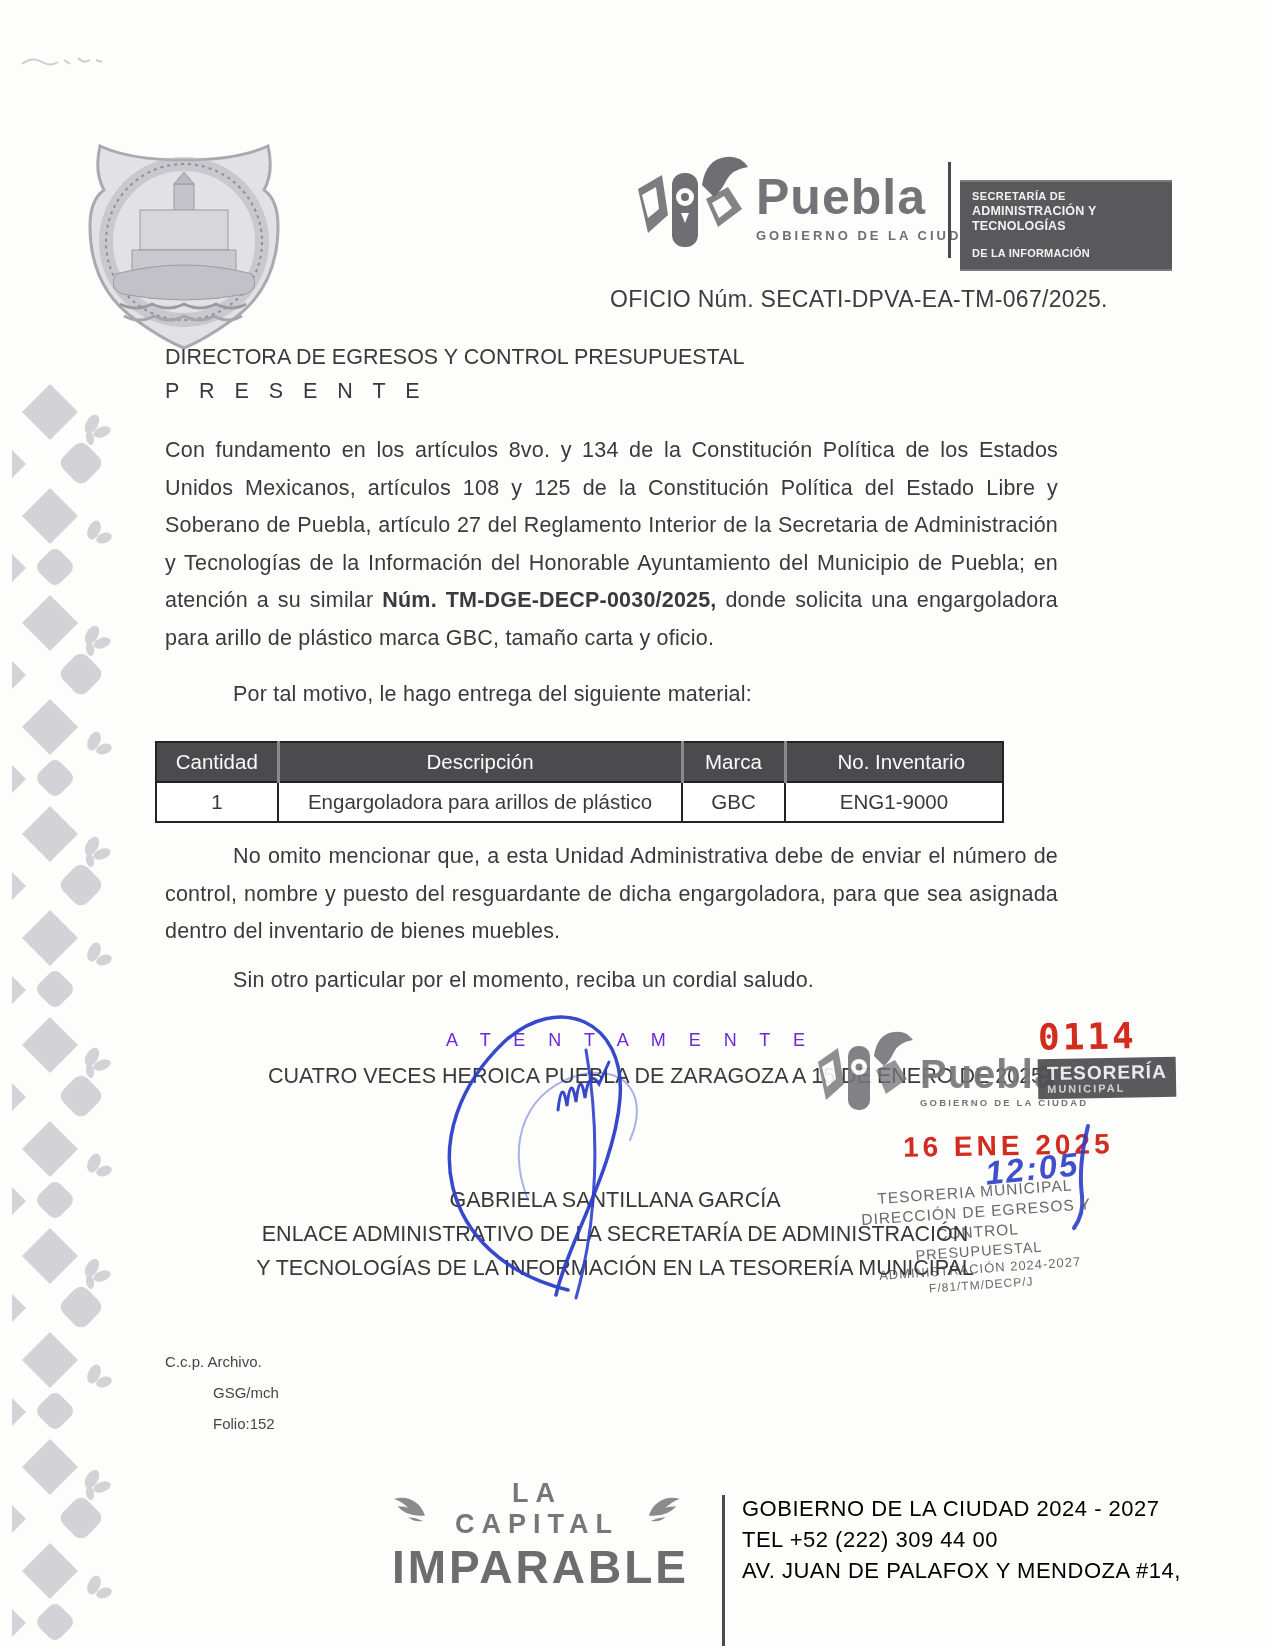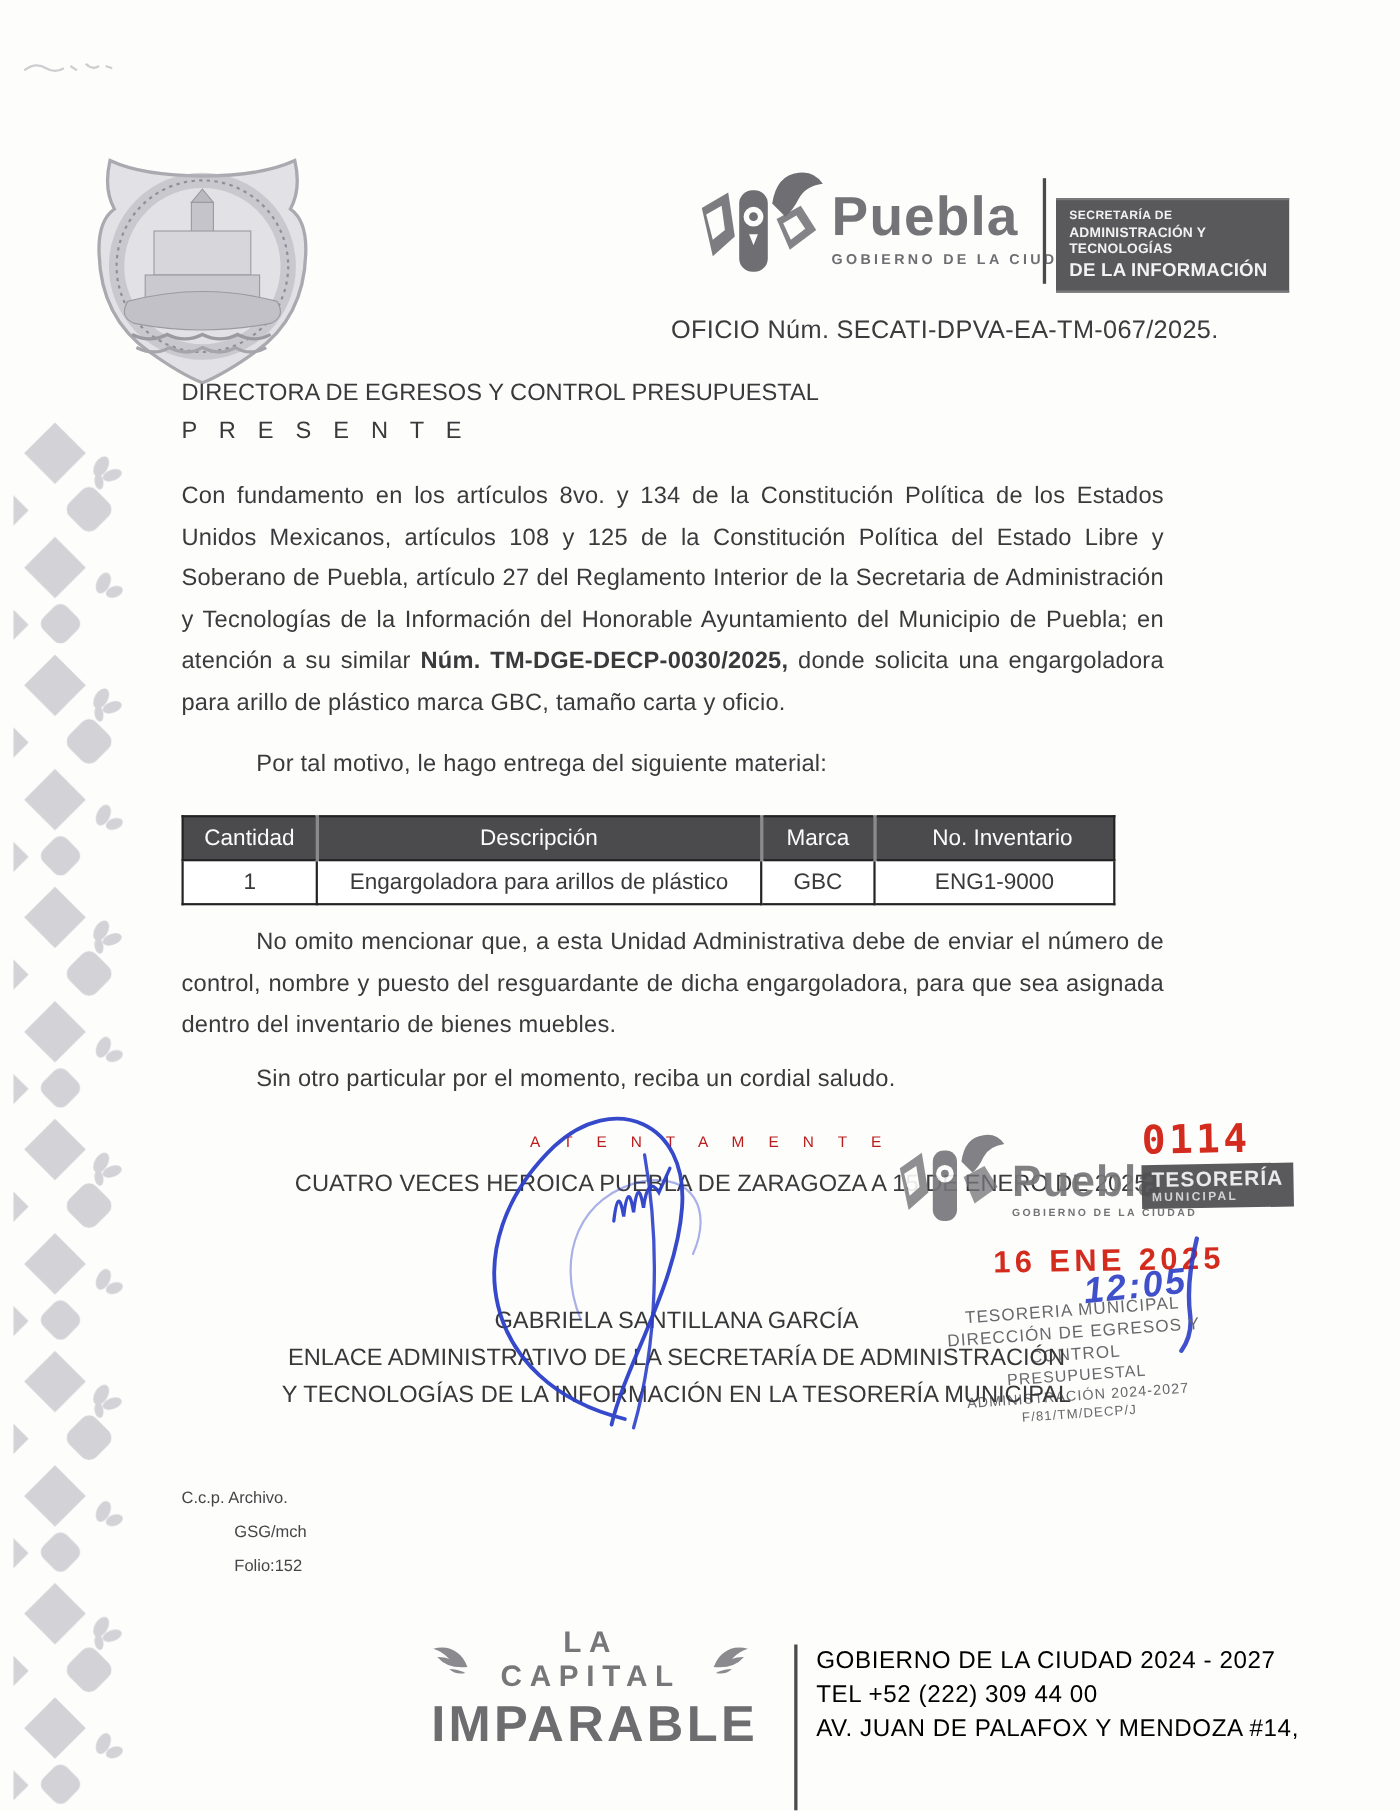--- a/index.html
+++ b/index.html
@@ -11,32 +11,32 @@
 
   
   .brand-word{font-size:50px;font-weight:bold;color:#747478;letter-spacing:1px;}
   .brand-sub{font-size:13px;font-weight:bold;color:#6e6e72;letter-spacing:3px;margin-top:2px;}
   .secr-box{
     background:#59595b;color:#f2f2f2;padding:8px 12px;width:188px;
     font-weight:bold;line-height:1.25;border-top:2px solid #7a7a7c;border-bottom:2px solid #7a7a7c;
   }
   .secr-box .l1{font-size:11px;letter-spacing:.4px;}
   .secr-box .l2{font-size:12.5px;letter-spacing:.2px;}
-  .secr-box .l3{font-size:17px;letter-spacing:.2px;}
+  .secr-box .l3{font-size:11px;letter-spacing:.2px;margin-top:12px;}
   .vbar{width:3px;background:#4a4a4c;}
 
   .oficio{font-size:23px;color:#3c3c3e;letter-spacing:.3px;}
 
   
   .addr{font-size:21.5px;line-height:34px;color:#3a3a3c;}
   .addr .presente{letter-spacing:7px;}
   .para{font-size:21.5px;line-height:37.5px;color:#3a3a3c;letter-spacing:.2px;}
   .just{text-align:justify;}
   .indent{text-indent:68px;}
-  .atent{font-size:14px;letter-spacing:9px;color:#b91c1c;margin-left:16px;}
+  .atent{font-size:18px;letter-spacing:9px;color:#6d28d9;}
   .citydate{font-size:21.5px;color:#3a3a3c;}
 
   
   table.mat{border-collapse:collapse;width:847px;table-layout:fixed;}
   table.mat th{
     background:#4b4b4d;color:#fbfbfb;font-weight:normal;font-size:20.5px;
     height:36px;border:2px solid #232325;border-right:3px solid #8a8a8c;
   }
   table.mat th:last-child{border-right:2px solid #232325;padding-left:15px;}
   table.mat td{
@@ -147,21 +147,21 @@
 
 <div class="abs addr" style="left:165px;top:340px;width:700px;">
   <div>DIRECTORA DE EGRESOS Y CONTROL PRESUPUESTAL</div>
   <div class="presente">P R E S E N T E</div>
 </div>
 
 <p class="abs para just" style="left:165px;top:432px;width:893px;margin:0;"><span>Con fundamento en los artículos 8vo. y 134 de la Constitución Política de los Estados Unidos Mexicanos, artículos 108 y 125 de la Constitución Política del Estado Libre y Soberano de Puebla, artículo 27 del Reglamento Interior de la Secretaria de Administración y Tecnologías de la Información del Honorable Ayuntamiento del Municipio de Puebla; en atención a su similar </span><b>Núm. TM-DGE-DECP-0030/2025,</b><span> donde solicita una engargoladora para arillo de plástico marca GBC, tamaño carta y oficio.</span></p>
 
 <div class="abs para" style="left:233px;top:676px;">Por tal motivo, le hago entrega del siguiente material:</div>
 
-<table class="mat abs" style="left:165px;top:741px;">
+<table class="mat abs" style="left:155px;top:741px;">
   <colgroup>
       <col style="width:122px">
       <col style="width:404px">
       <col style="width:103px">
       <col style="width:218px">
     </colgroup>
   <tbody>
       <tr>
     <th>Cantidad</th>
     <th>Descripción</th>

